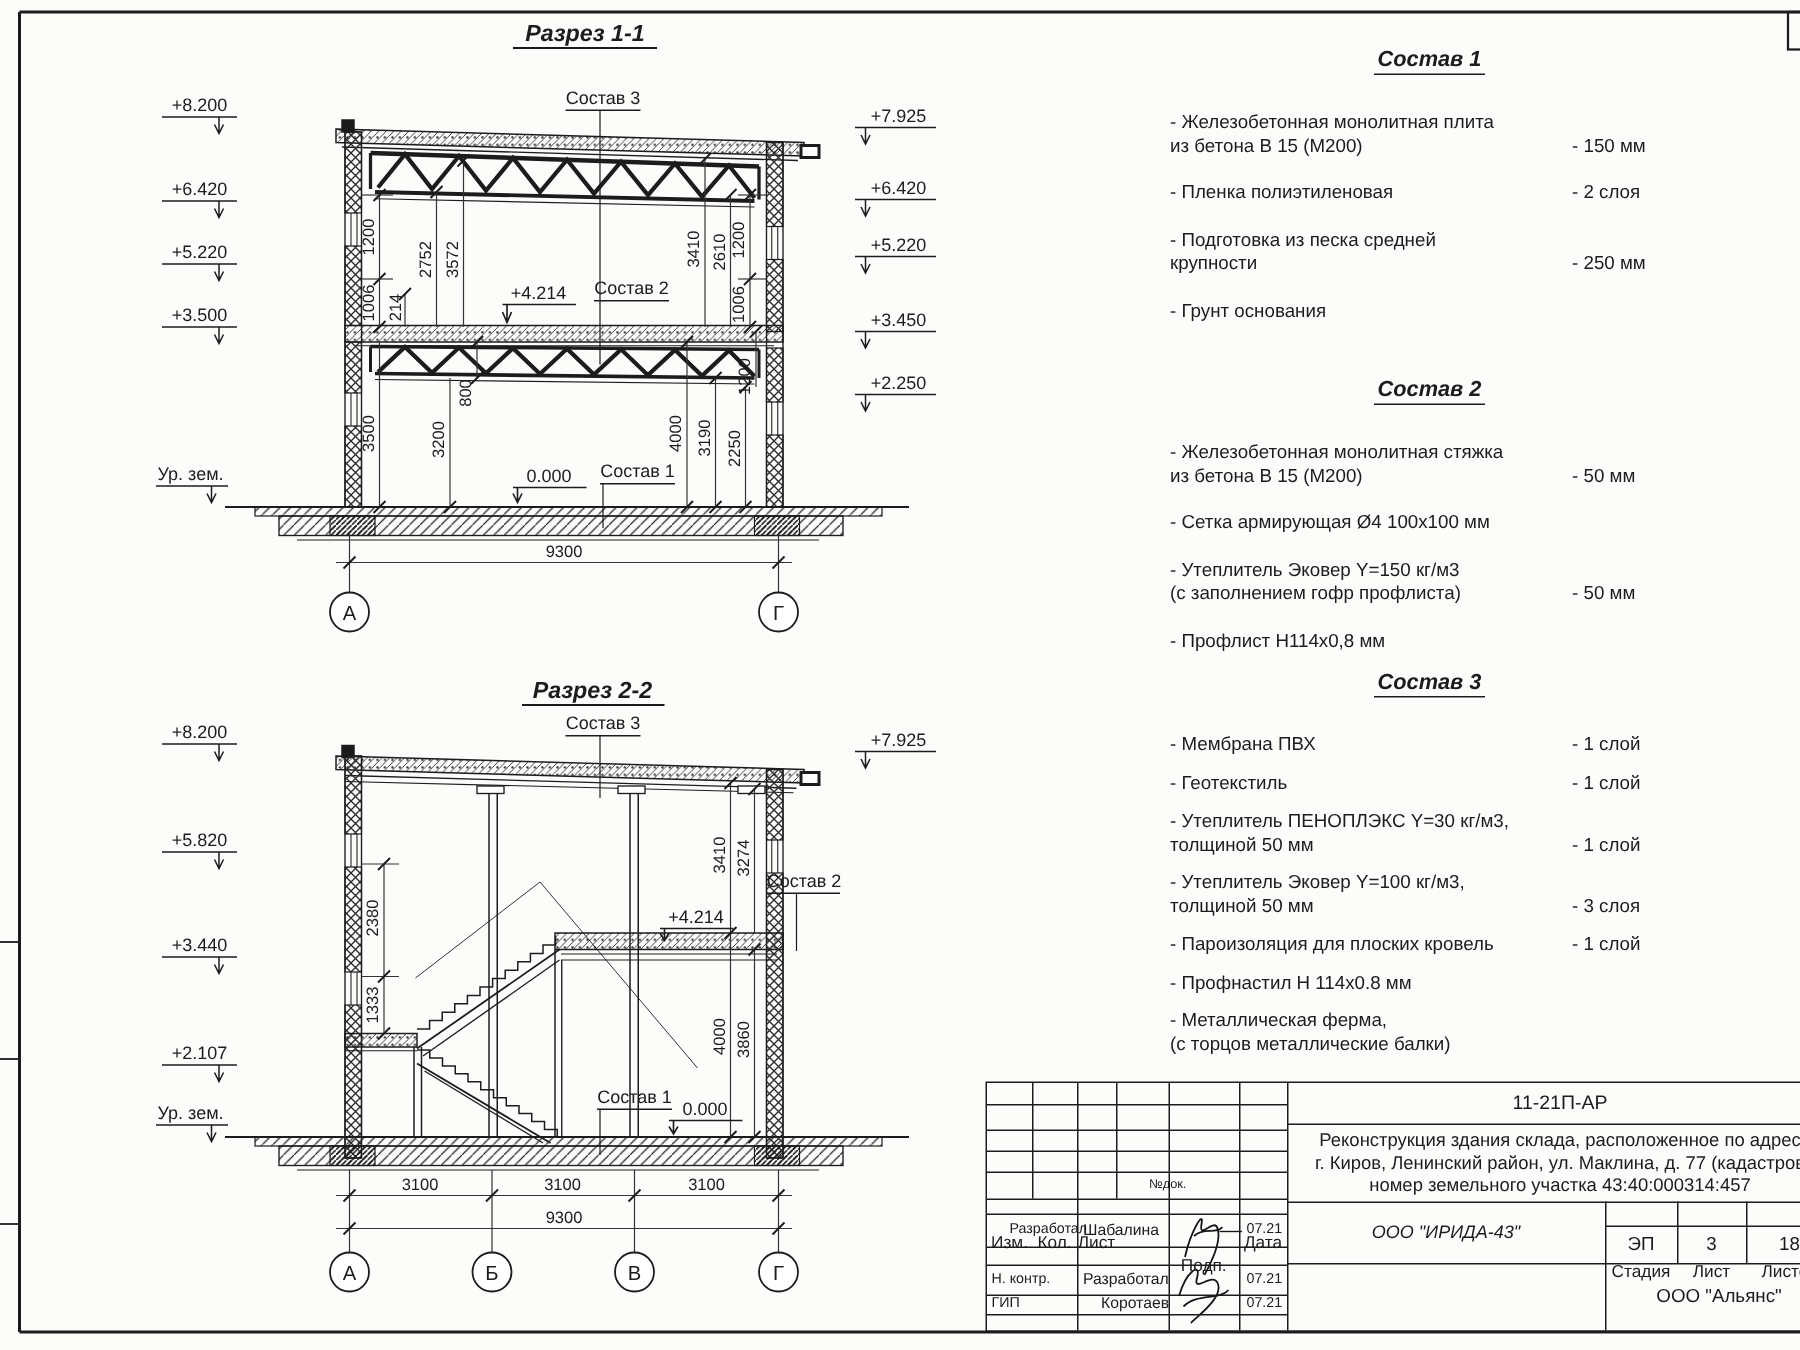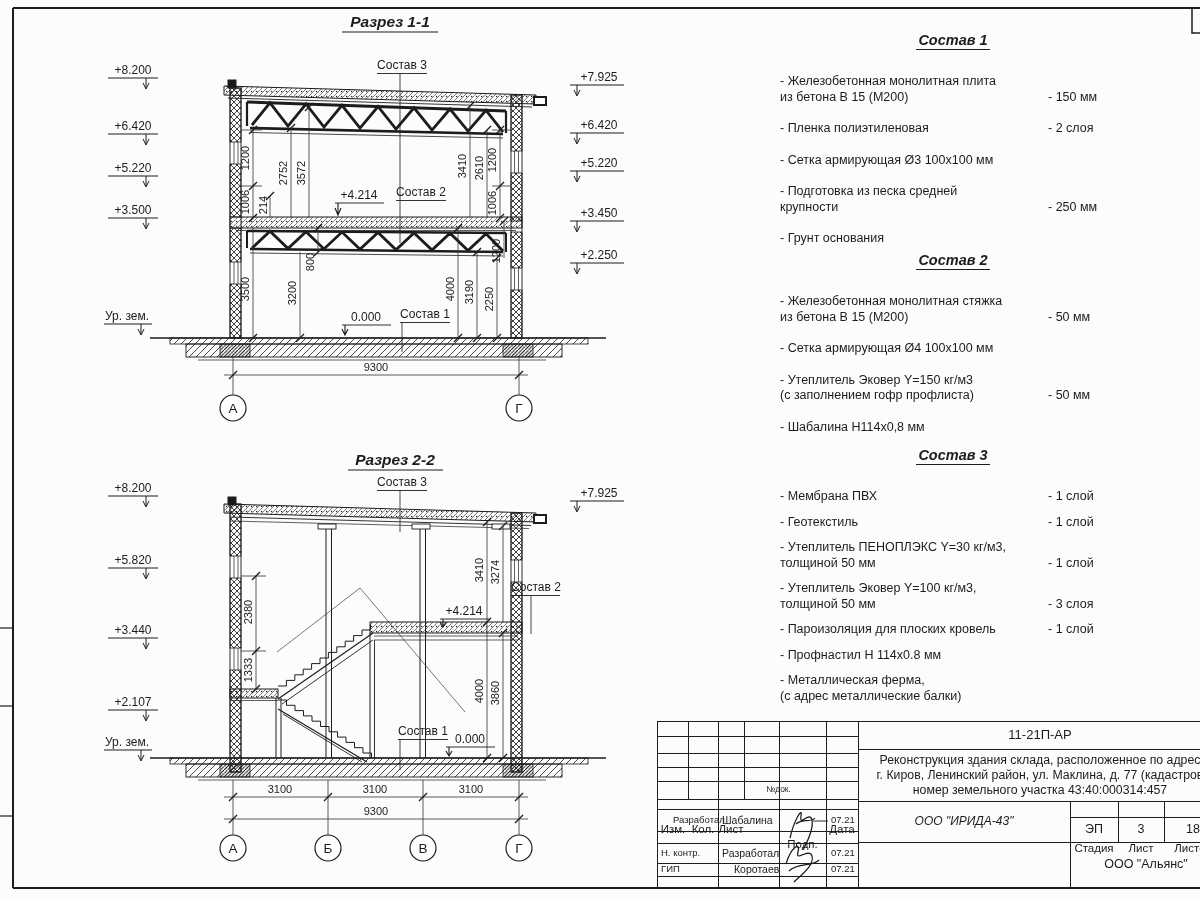--- a/index.html
+++ b/index.html
@@ -420,24 +420,20 @@
   <div class="citem">
         <span class="ctext">- Железобетонная  монолитная плита
 из бетона В 15 (М200)</span>
         <span class="cval">- 150 мм</span>
       </div>
   <div class="citem">
         <span class="ctext">- Пленка полиэтиленовая</span>
         <span class="cval">- 2 слоя</span>
       </div>
   <div class="citem">
-        <span class="ctext">- Сетка армирующая Ø3 100х100 мм</span>
-        <span class="cval"></span>
-      </div>
-  <div class="citem">
         <span class="ctext">- Подготовка из песка средней
 крупности</span>
         <span class="cval">- 250 мм</span>
       </div>
   <div class="citem">
         <span class="ctext">- Грунт основания</span>
         <span class="cval"></span>
       </div>
 </div>
 
@@ -451,21 +447,21 @@
   <div class="citem">
         <span class="ctext">- Сетка армирующая Ø4 100х100 мм</span>
         <span class="cval"></span>
       </div>
   <div class="citem">
         <span class="ctext">- Утеплитель Эковер Y=150 кг/м3
 (с заполнением гофр профлиста)</span>
         <span class="cval">- 50 мм</span>
       </div>
   <div class="citem">
-        <span class="ctext">- Шабалина Н114х0,8 мм</span>
+        <span class="ctext">- Профлист Н114х0,8 мм</span>
         <span class="cval"></span>
       </div>
 </div>
 
 <div class="comp comp3" style="top:447px">
   <div class="ctitle"><span>Состав 3</span></div>
   <div class="citem">
         <span class="ctext">- Мембрана ПВХ</span>
         <span class="cval">- 1 слой</span>
       </div>
@@ -486,21 +482,21 @@
   <div class="citem">
         <span class="ctext">- Пароизоляция для плоских кровель</span>
         <span class="cval">- 1 слой</span>
       </div>
   <div class="citem">
         <span class="ctext">- Профнастил Н 114х0.8 мм</span>
         <span class="cval"></span>
       </div>
   <div class="citem">
         <span class="ctext">- Металлическая ферма,
-(с адрес металлические балки)</span>
+(с торцов металлические балки)</span>
         <span class="cval"></span>
       </div>
 </div>
 
 <div class="tblock">
 
   <div class="vl" style="left:30px;top:0;height:77px"></div>
   <div class="vl" style="left:60px;top:0;height:165px"></div>
   <div class="vl" style="left:86px;top:0;height:77px"></div>
   <div class="vl" style="left:121px;top:0;height:165px"></div>

